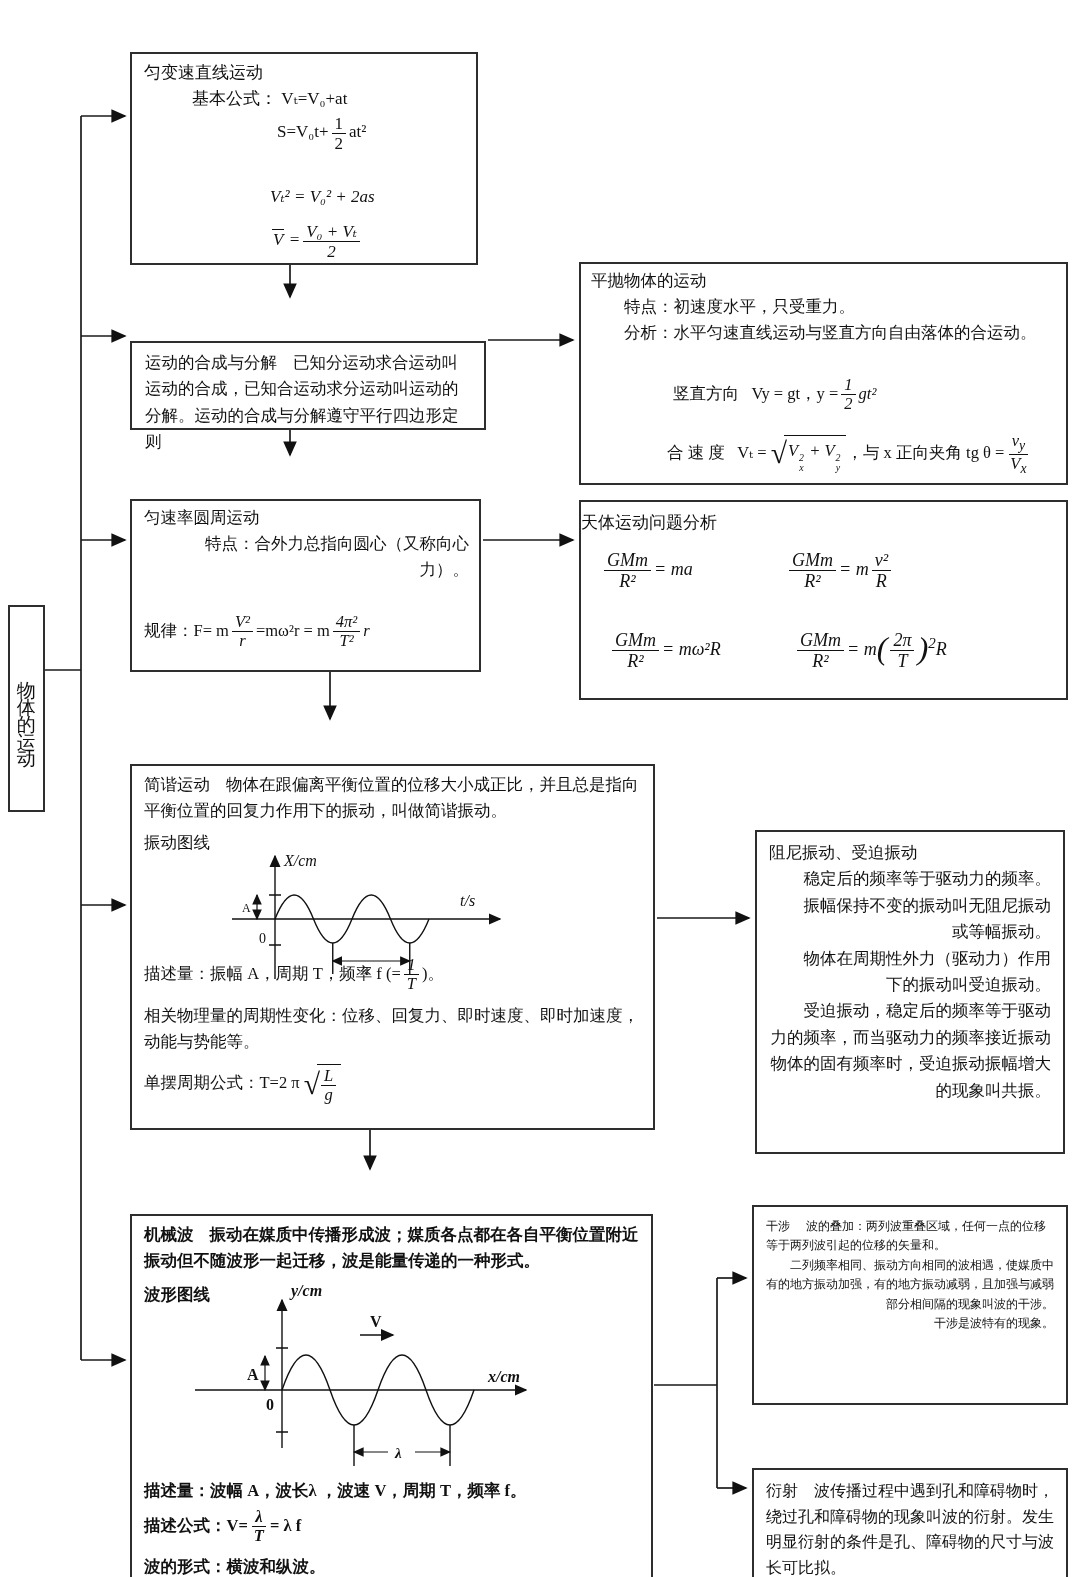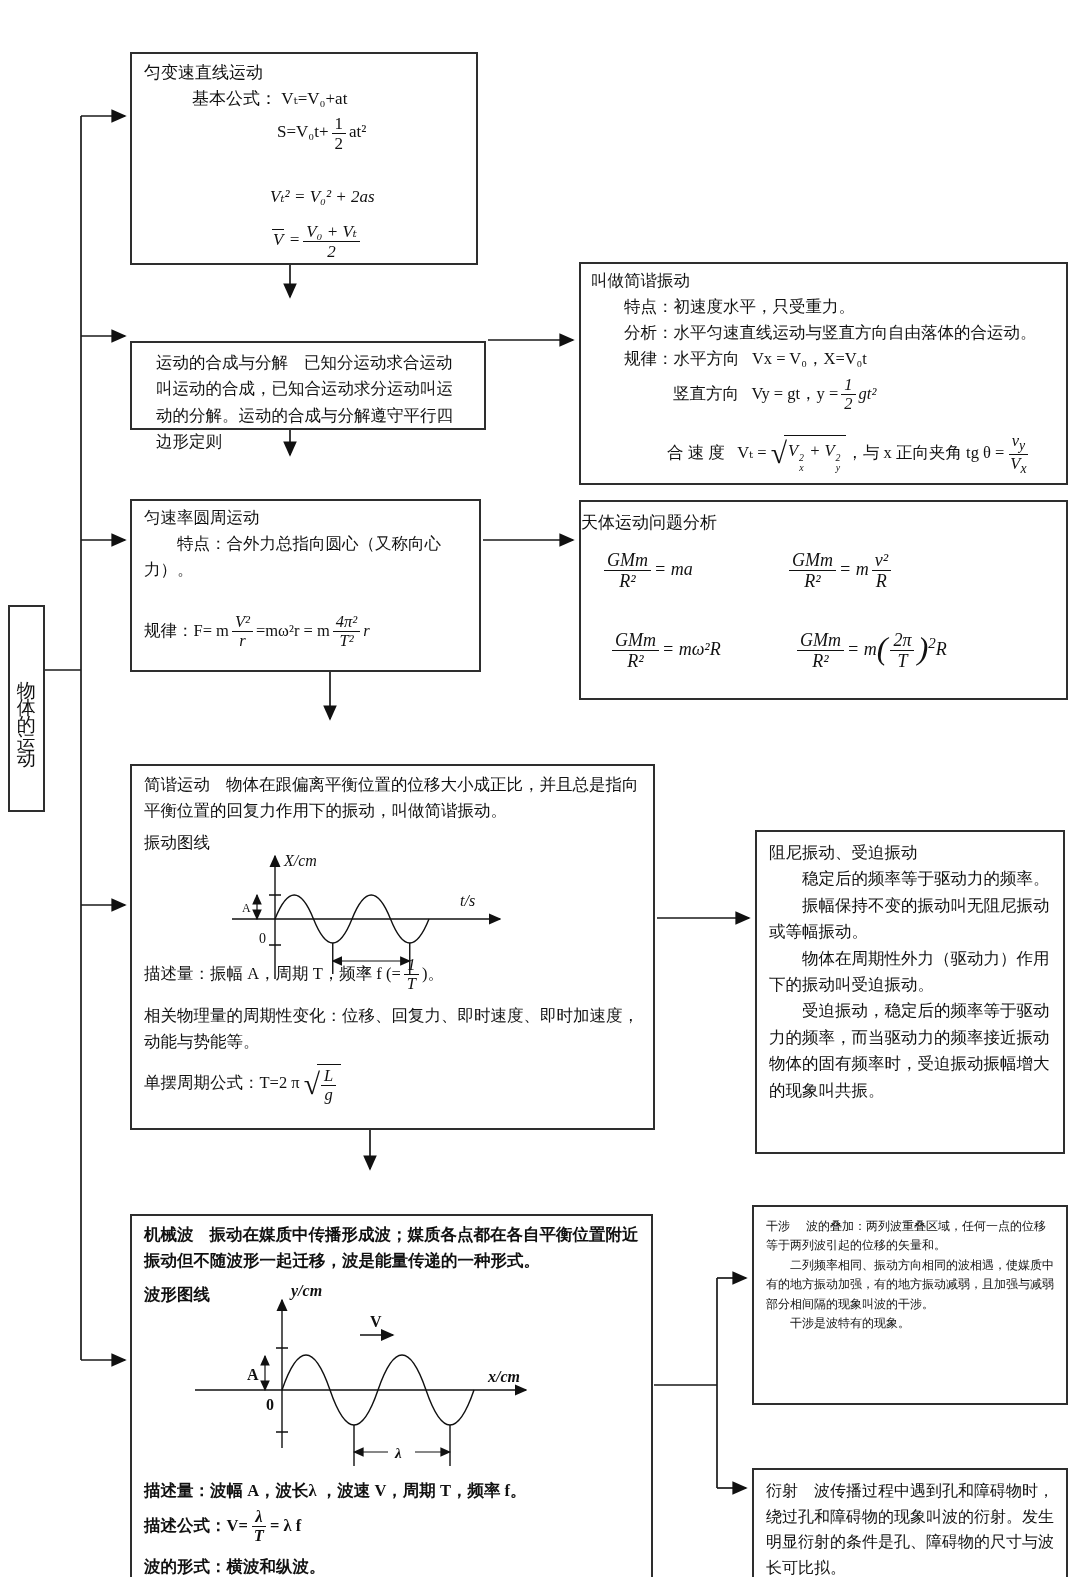--- a/index.html
+++ b/index.html
@@ -3,21 +3,21 @@
 <meta charset="utf-8">
 <style>
   html,body{margin:0;padding:0;background:#e8e8e8;}
   #canvas{position:relative;width:1080px;height:1577px;background:#ffffff;overflow:hidden;
           font-family:"Liberation Serif","DejaVu Serif",serif;color:#111;}
   #wires{position:absolute;left:0;top:0;width:1080px;height:1577px;}
   .box{position:absolute;background:#fff;border:2px solid #2e2e2e;box-sizing:border-box;line-height:1.55;margin-top:40px;}
   .abs{position:absolute;}
   .it{font-style:italic;}
   .p{margin:0;}
-  .ind{text-indent:2em;}
+  .ind{text-indent:2em;text-align:right;}
   .ttl{margin-right:16px;}
   
   .frac{display:inline-flex;flex-direction:column;align-items:center;vertical-align:middle;
         margin:0 3px;line-height:1.12;text-indent:0;}
   .frac>.num{padding:0 3px;border-bottom:1.4px solid #111;}
   .frac>.den{padding:0 3px;}
   
   .stk{display:inline-flex;flex-direction:column;align-items:center;font-size:0.6em;
        line-height:1.05;vertical-align:-0.45em;margin:0 1px;}
   
@@ -82,21 +82,21 @@
     <div class="abs it" style="left:138px;top:130px;">Vₜ² = V₀² + 2as</div>
     <div class="abs it" style="left:140px;top:168px;">
       <span class="vbar">V</span>
       <span>=</span><span class="frac">
           <span class="num">V₀ + Vₜ</span>
           <span class="den">2</span>
         </span>
     </div>
   </div>
 
-  <div class="box" style="left:130px;top:301px;width:356px;height:89px;font-size:16.5px;padding:7px 24px;line-height:1.6;">
+  <div class="box" style="left:130px;top:301px;width:356px;height:89px;font-size:16.5px;padding:7px 13px;line-height:1.6;">
     <p class="p"><span class="ttl">运动的合成与分解</span><span>已知分运动求合运动叫运动的合成，已知合运动求分运动叫运动的分解。运动的合成与分解遵守平行四边形定则</span></p>
   </div>
 
   <div class="box" style="left:130px;top:459px;width:351px;height:173px;font-size:16.5px;">
     <div class="abs" style="left:12px;top:4px;">匀速率圆周运动</div>
     <div class="abs ind" style="left:12px;top:30px;width:325px;">特点：合外力总指向圆心（又称向心力）。</div>
     <div class="abs" style="left:12px;top:112px;">
       <span>规律：F= m</span><span class="frac it">
           <span class="num">V²</span>
           <span class="den">r</span>
@@ -189,27 +189,23 @@
     <div class="abs" style="left:12px;top:292px;">
       <span>描述公式：V=</span><span class="frac it">
           <span class="num">λ</span>
           <span class="den">T</span>
         </span><span>= λ f</span>
     </div>
     <div class="abs" style="left:12px;top:338px;">波的形式：横波和纵波。</div>
   </div>
 
   <div class="box" style="left:579px;top:222px;width:489px;height:223px;font-size:16.5px;">
-    <div class="abs" style="left:10px;top:4px;">叫做简谐振动</div>
+    <div class="abs" style="left:10px;top:4px;">平抛物体的运动</div>
     <div class="abs ind" style="left:10px;top:30px;">特点：初速度水平，只受重力。</div>
     <div class="abs ind" style="left:10px;top:56px;">分析：水平匀速直线运动与竖直方向自由落体的合运动。</div>
-    <div class="abs ind" style="left:10px;top:82px;">
-      <span>规律：水平方向</span>&nbsp;&nbsp;
-      <span>Vx = V₀，X=V₀t</span>
-    </div>
     <div class="abs" style="left:92px;top:112px;">
       <span>竖直方向</span>&nbsp;&nbsp;
       <span>Vy = gt，y =</span><span class="frac it">
           <span class="num">1</span>
           <span class="den">2</span>
         </span><span class="it">gt²</span>
     </div>
     <div class="abs" style="left:86px;top:168px;">
       <span>合 速 度</span>&nbsp;&nbsp;
       <span>Vₜ =</span>

